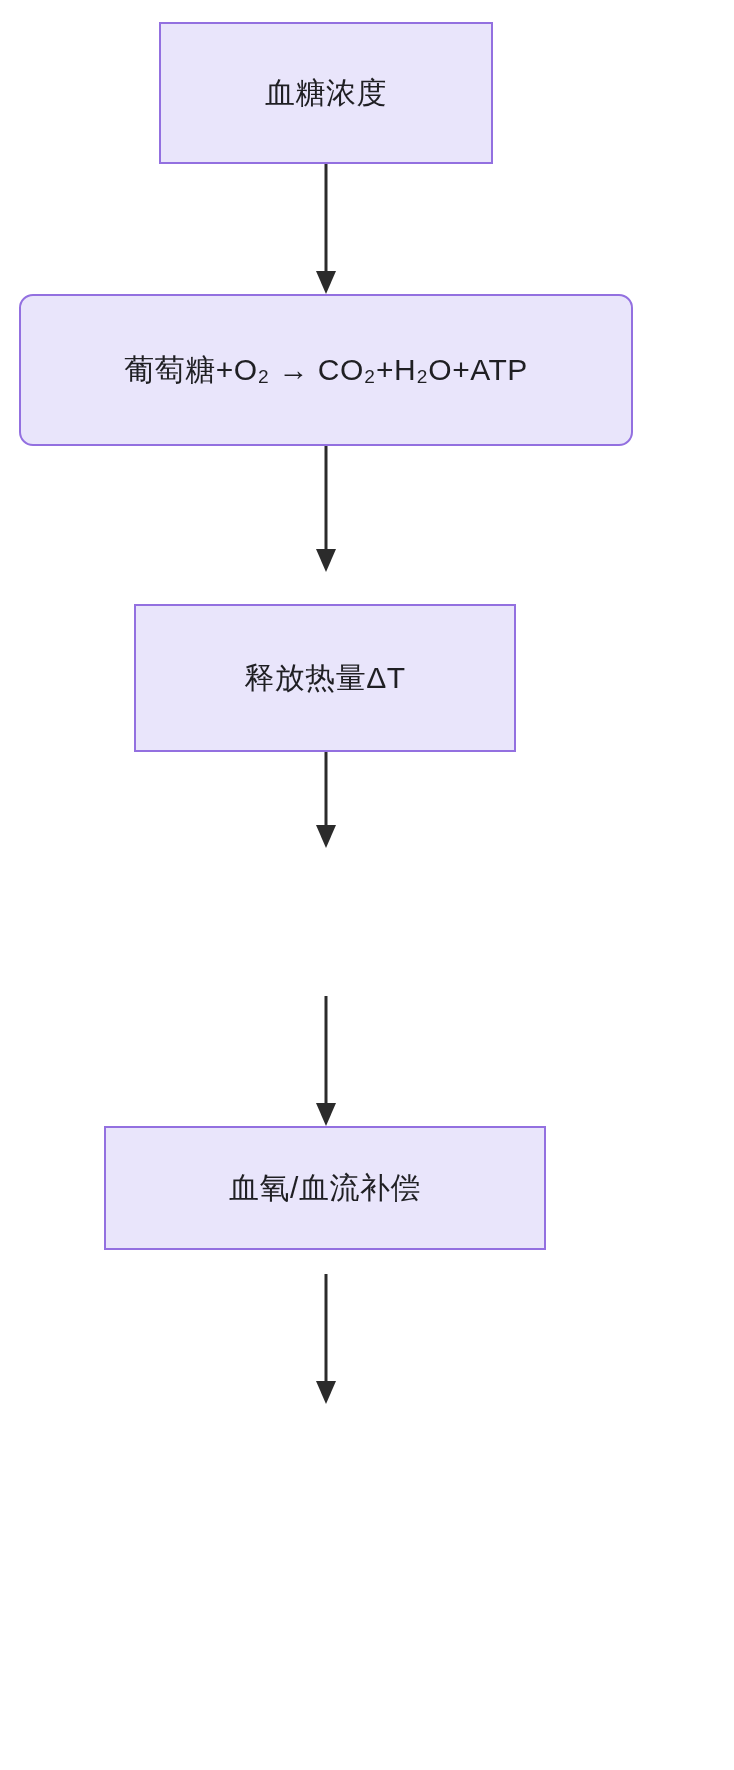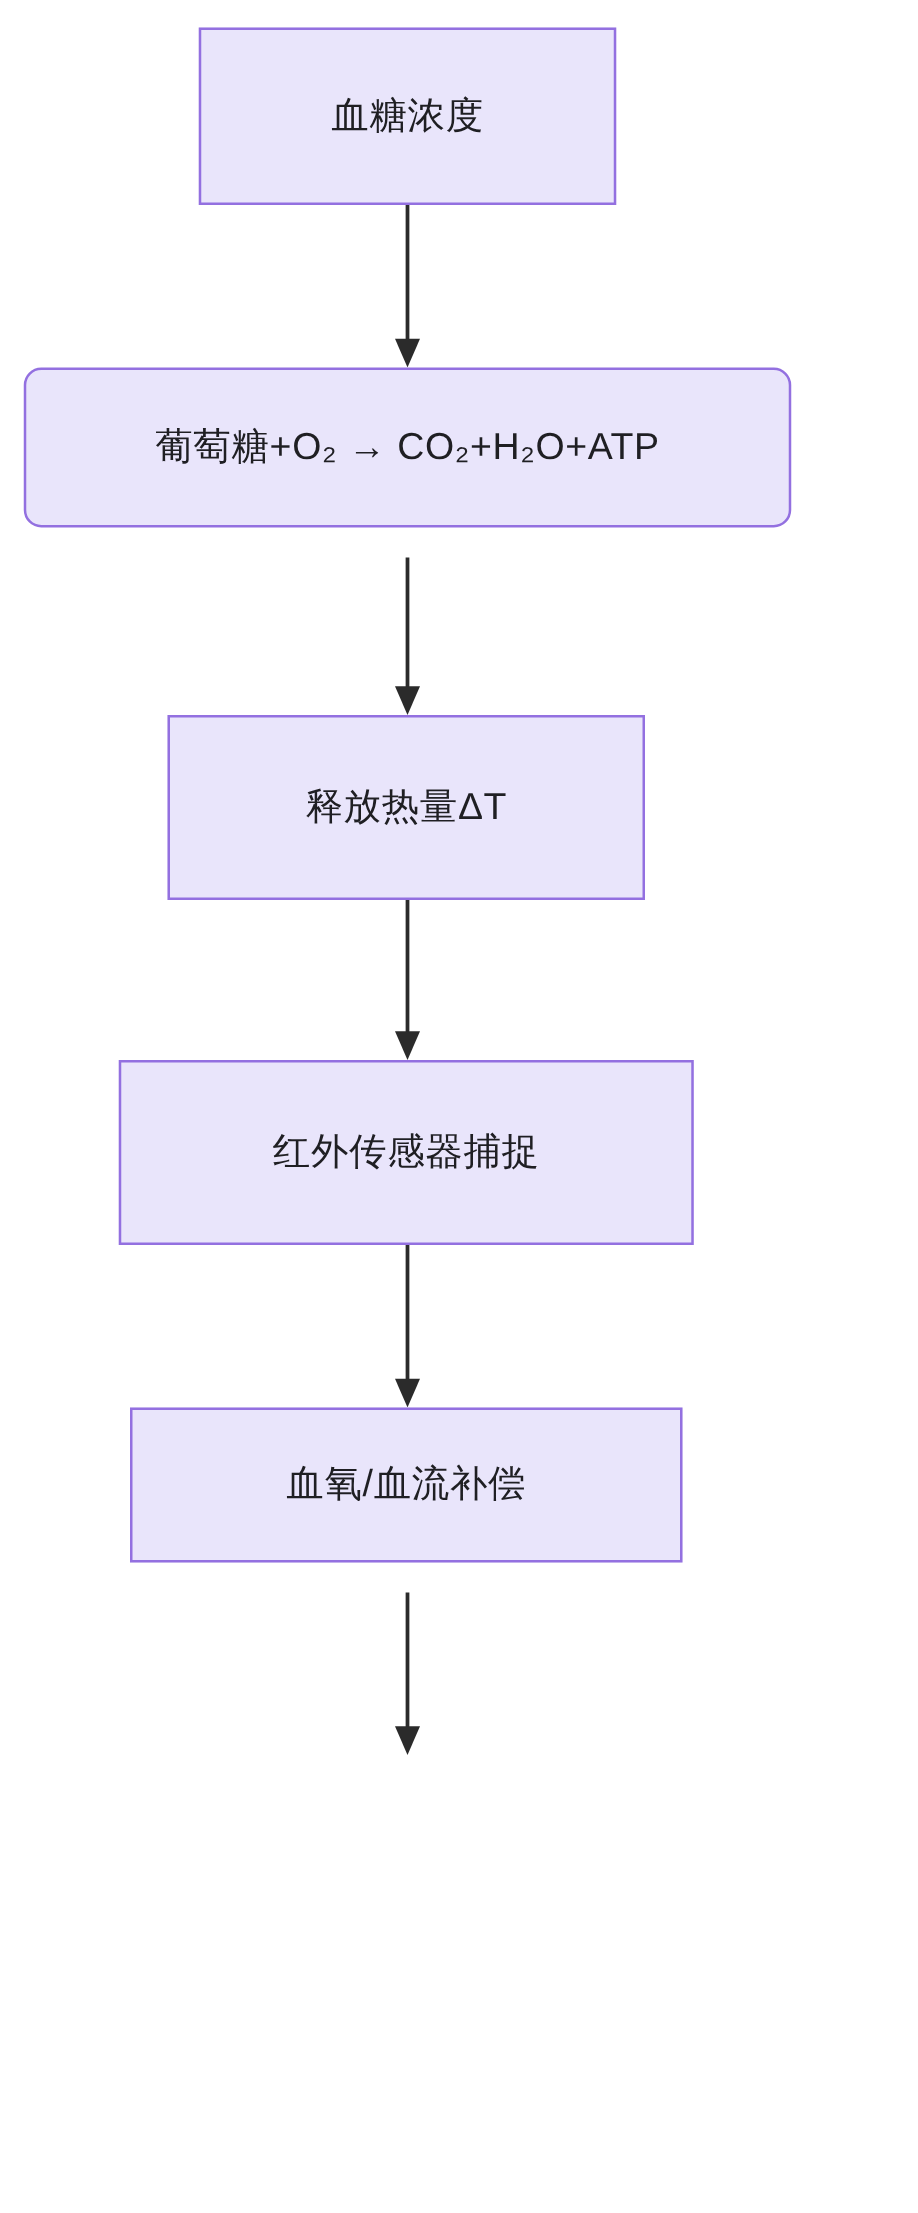--- a/index.html
+++ b/index.html
@@ -51,27 +51,27 @@
     letter-spacing: 0.5px;
   }
 
   
   #node-blood-glucose-level {
     left: 159px;  top: 22px;   width: 334px; height: 142px;
   }
   #node-blood-glucose-level .node-label { font-size: 30px; }
 
   #node-glucose-oxidation {
-    left: 19px;   top: 294px;  width: 614px; height: 128px;
+    left: 19px;   top: 294px;  width: 614px; height: 152px;
     border-radius: 14px;
   }
   #node-glucose-oxidation .node-label { font-size: 30px; }
 
   #node-heat-release {
-    left: 134px;  top: 572px;  width: 382px; height: 148px; align-items: center;
+    left: 134px;  top: 604px;  width: 382px; height: 148px; align-items: center;
   }
   #node-heat-release .node-label { font-size: 30px; }
 
   #node-ir-sensor-capture {
     left: 95px;   top: 848px;  width: 460px; height: 148px;
   }
   #node-ir-sensor-capture .node-label { font-size: 30px; }
 
   #node-spo2-perfusion-compensation {
     left: 104px;  top: 1126px; width: 442px; height: 124px;
@@ -131,22 +131,19 @@
   </div>
 
   <div class="node" id="node-glucose-oxidation">
     <span class="node-label">葡萄糖+O₂ → CO₂+H₂O+ATP</span>
   </div>
 
   <div class="node" id="node-heat-release">
     <span class="node-label">释放热量ΔT</span>
   </div>
 
-  <div class="node" id="node-ir-sensor-capture">
-    <span class="node-label">红外传感器捕捉</span>
-  </div>
 
   <div class="node" id="node-spo2-perfusion-compensation">
     <span class="node-label">血氧/血流补偿</span>
   </div>
 
 
 </div>
 
 </body></html>

